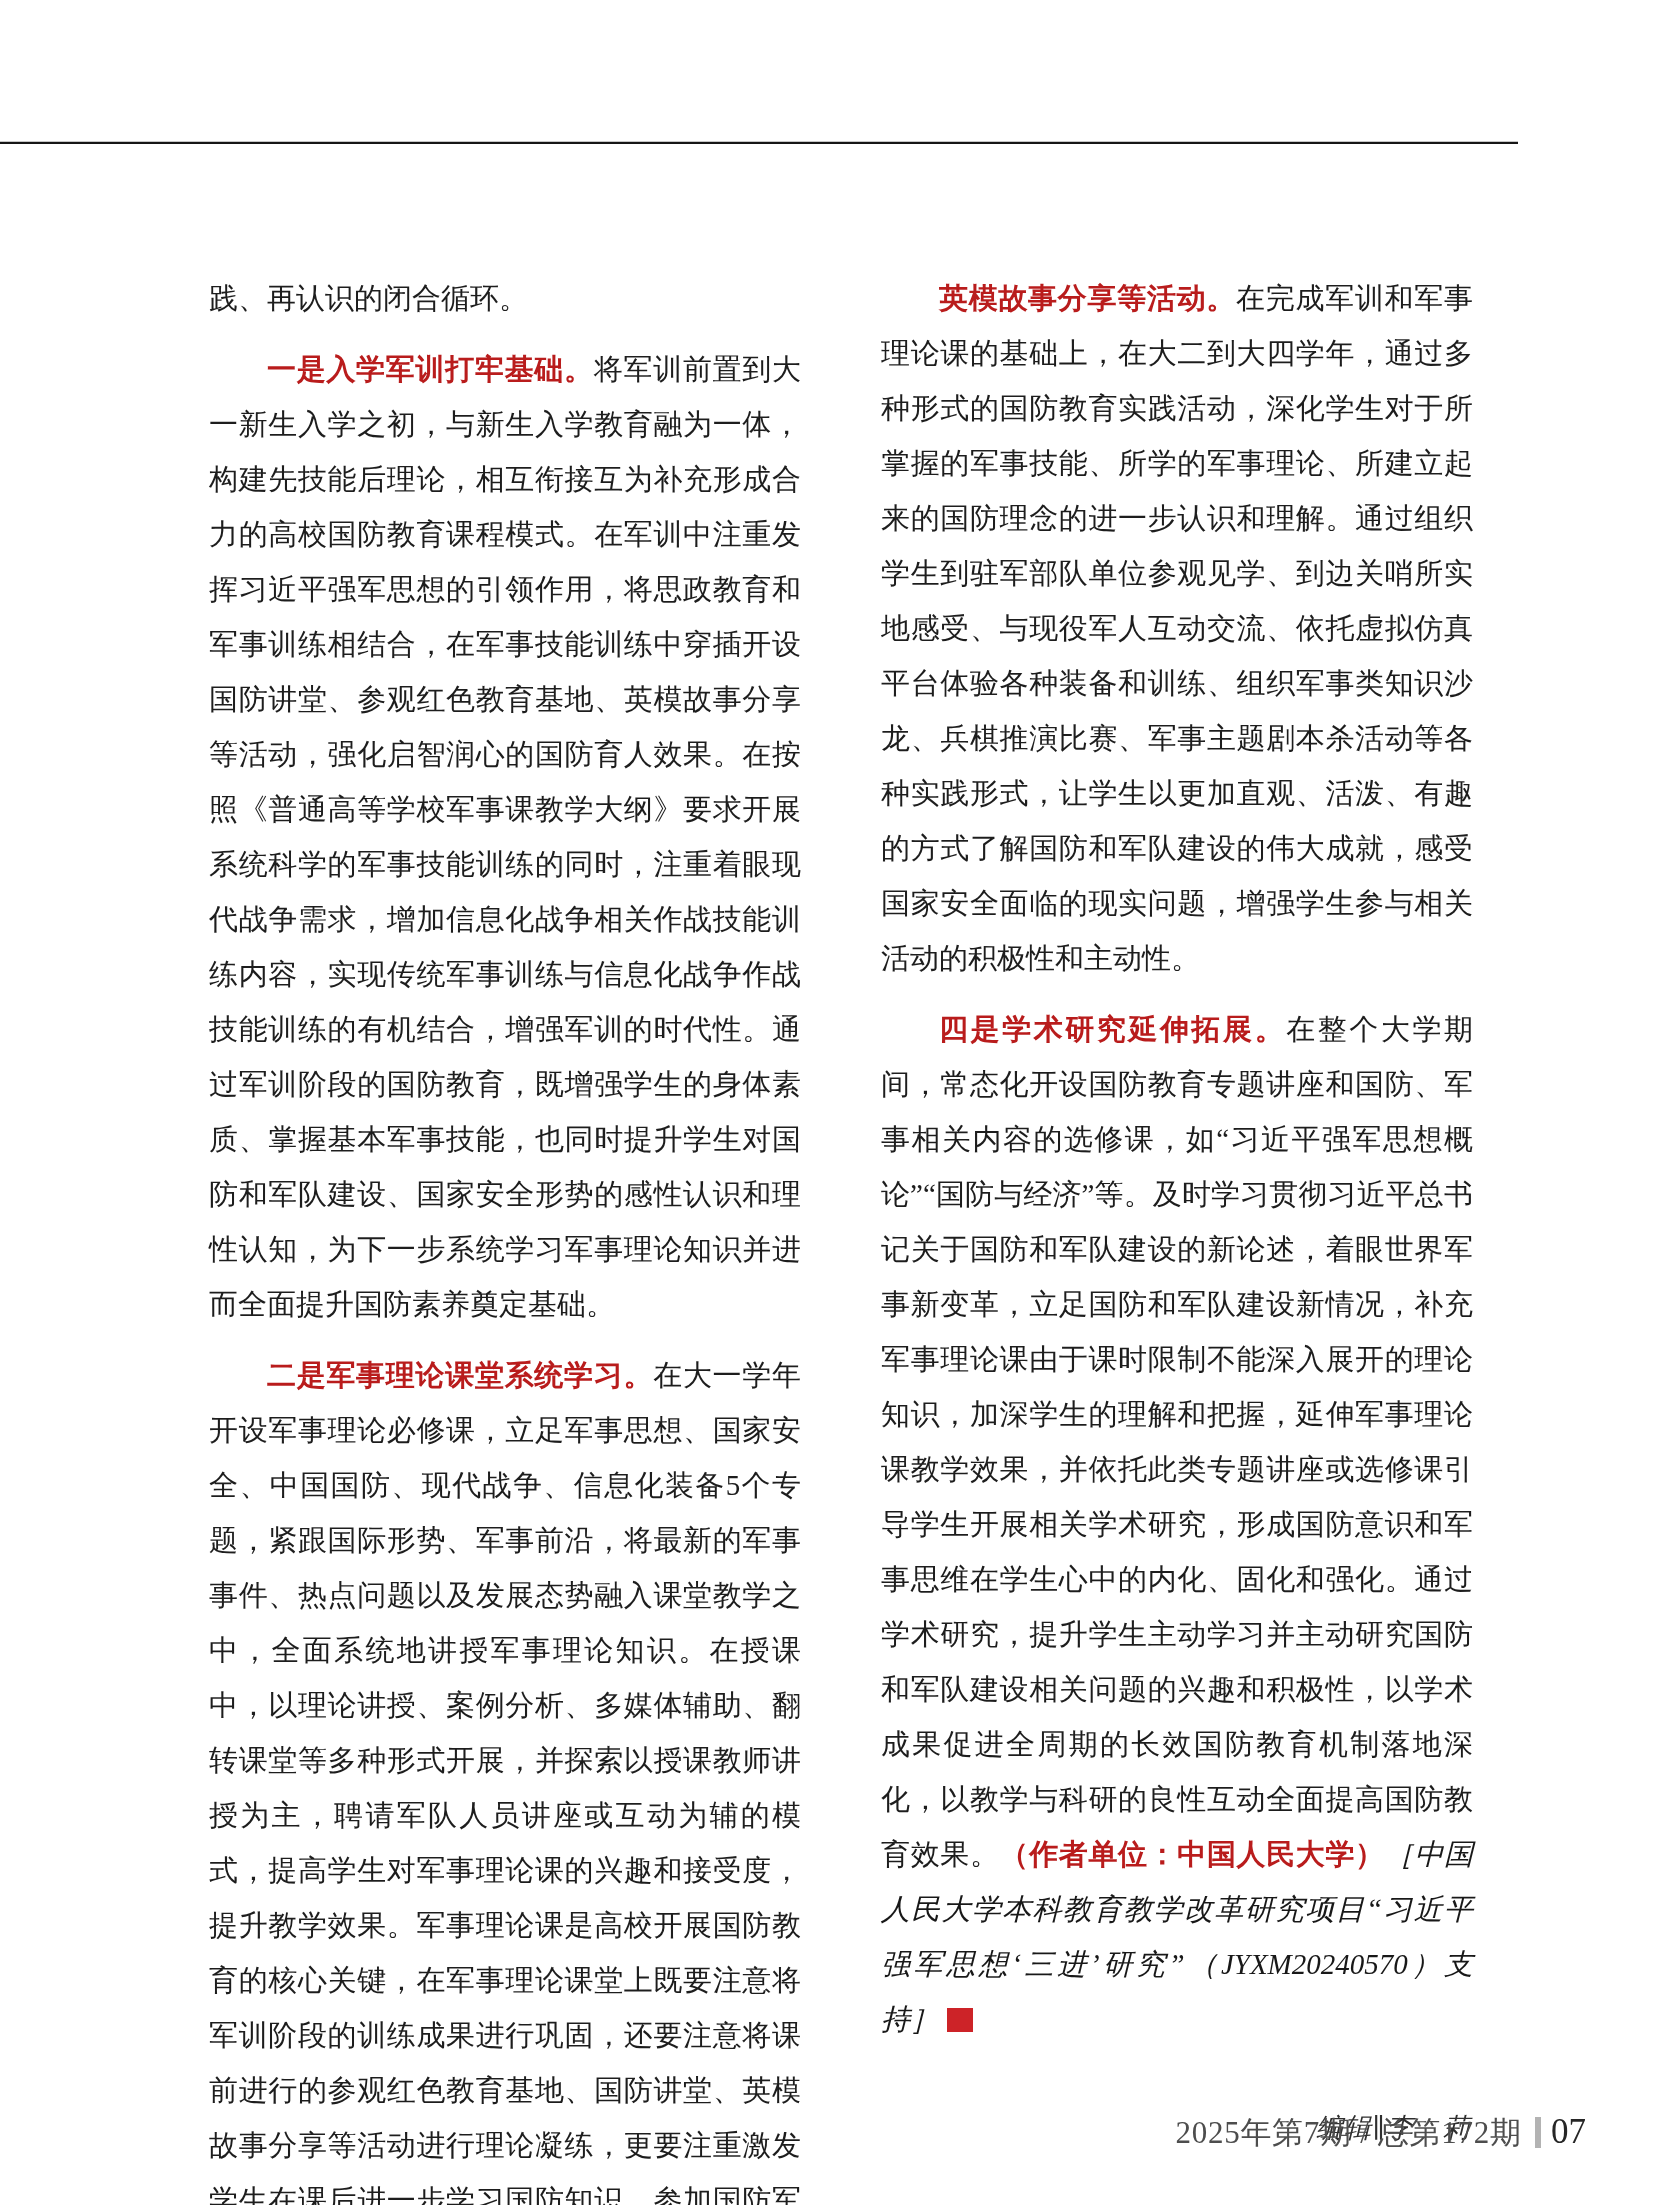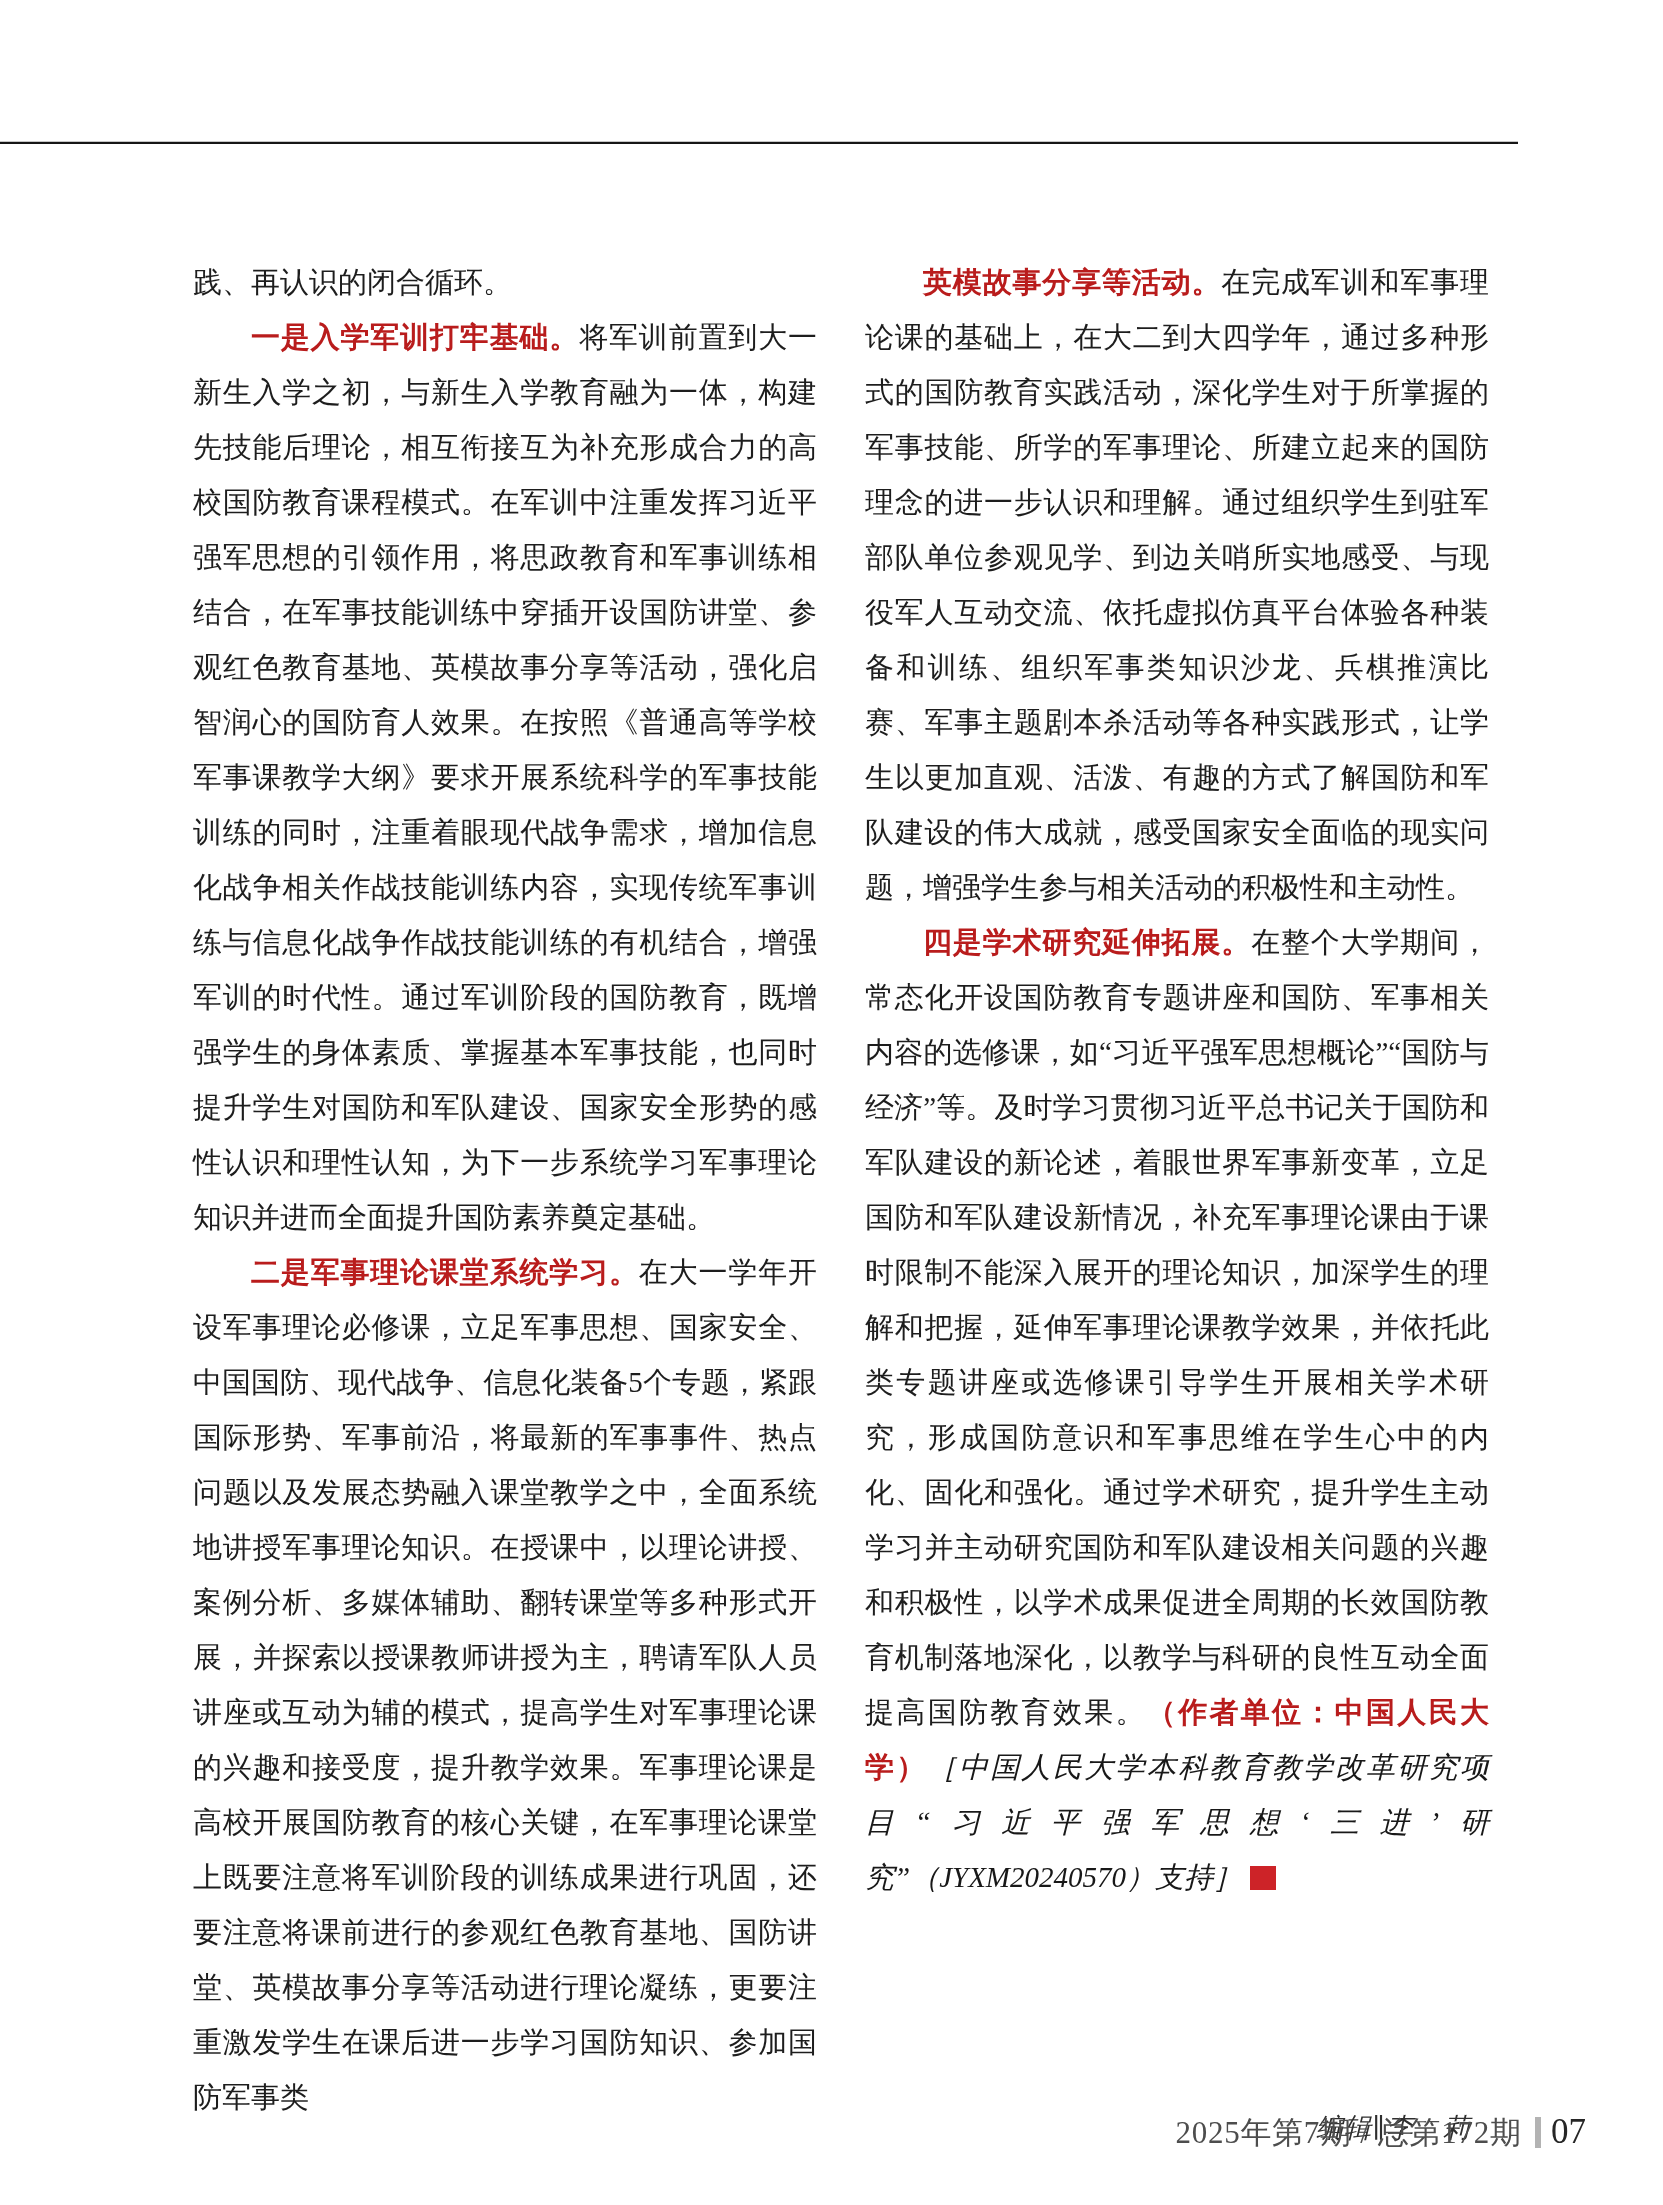--- a/index.html
+++ b/index.html
@@ -29,21 +29,21 @@
     top: 255px;
     width: 624px;
     font-size: 29px;
     line-height: 55px;
     text-align: justify;
     color: #1d1d1d;
   }
   .col-left  { left: 193px; }
   .col-right { left: 865px; }
 
-  p.para { margin: 0; padding: 0; }
+  p.para { margin: 16px; padding: 0; }
   p.para.indent { text-indent: 58px; }
 
   .seg-normal { font-family: "Liberation Serif", "DejaVu Serif", serif; }
   .seg-bold {
     font-family: "Liberation Sans", "DejaVu Sans", sans-serif;
     font-weight: 700;
     color: #b91c1c;
   }
   .seg-kai {
     font-family: "Liberation Serif", "DejaVu Serif", serif;

